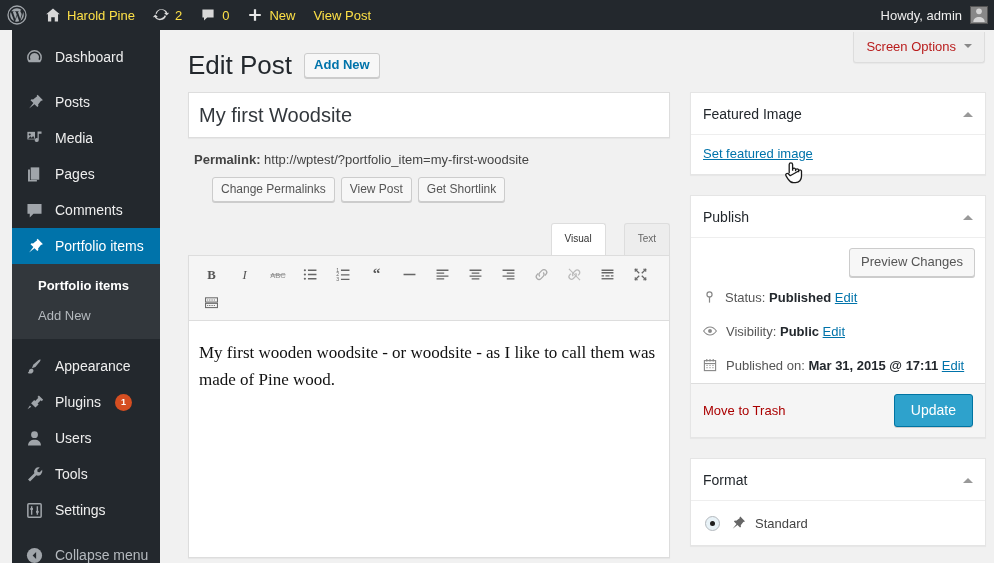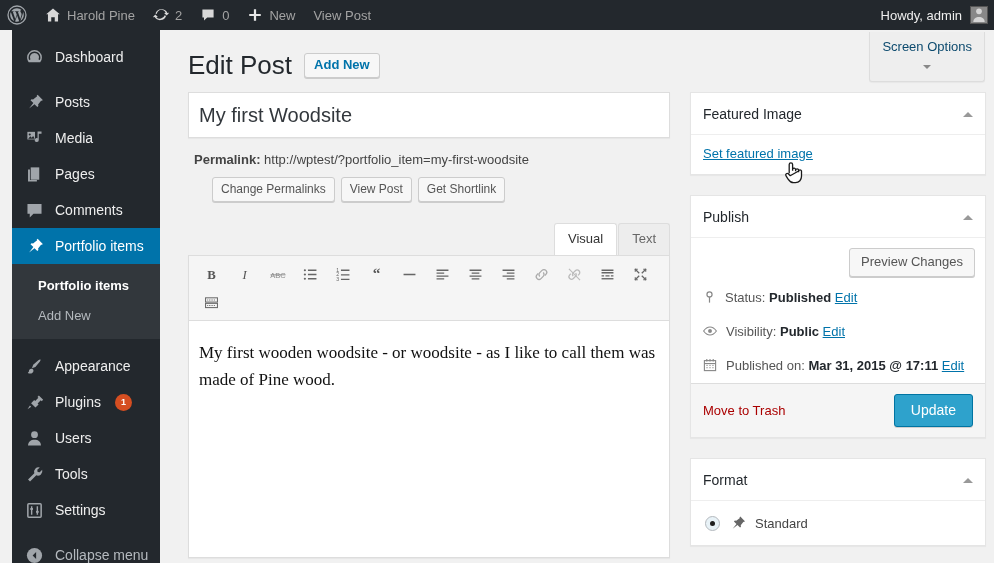--- a/index.html
+++ b/index.html
@@ -19,21 +19,21 @@
     width: 994px; height: 30px;
     background: #23282d;
     color: #eee;
     display: flex; align-items: stretch;
     font-size: 13px;
     z-index: 50;
   }
   .ab-item {
     display: flex; align-items: center;
     padding: 0 9px;
-    color: #a3a3a3;
+    color: #fde047;
     gap: 6px;
     height: 30px;
     white-space: nowrap;
   }
   .ab-item.logo { padding: 0 9px 0 7px; }
   .ab-spacer { flex: 1; }
   .ab-right { display: flex; align-items: center; padding-right: 6px; gap: 8px;}
   .ab-avatar {
     width: 18px; height: 18px;
     background: #888;
@@ -107,24 +107,23 @@
     background: #f1f1f1;
   }
   #screenopts {
     position: absolute; right: 9px; top: 2px;
     background: #eee;
     border: 1px solid #ddd;
     border-top: none;
     border-radius: 0 0 3px 3px;
     padding: 7px 12px 8px 12px;
     font-size: 13px;
-    color: #0c4a6e;
+    color: #b91c1c;
     display: flex; align-items: center; gap: 8px;
     box-shadow: 0 1px 1px rgba(0,0,0,.04);
-    flex-direction: column;
   }
   .caret-down {
     width: 0; height: 0;
     border: 4px solid transparent;
     border-top-color: #888;
     margin-top: 3px;
   }
 
   .pagehead {
     display: flex; align-items: center;
@@ -208,26 +207,26 @@
     display: flex; align-items: center; gap: 5px;
     font-size: 13px;
     color: #555;
     line-height: 18px;
     box-shadow: 0 1px 0 #ccc;
     margin-bottom: 3px;
   }
   .edtabs { position: absolute; right: 0; bottom: 0; display: flex; }
   .edtab {
     padding: 7px 13px 8px 13px;
-    font-size: 13px;
+    font-size: 10px;
     border: 1px solid #ddd;
     border-bottom: none;
     background: #ededed;
     color: #666;
-    margin-left: 1px;
+    margin-left: 18px;
     line-height: 16px;
     border-radius: 3px 3px 0 0;
   }
   .edtab.active {
     background: #fff;
     color: #333;
     border-color: #ddd;
   }
   #editorbox {
     border: 1px solid #ddd;

